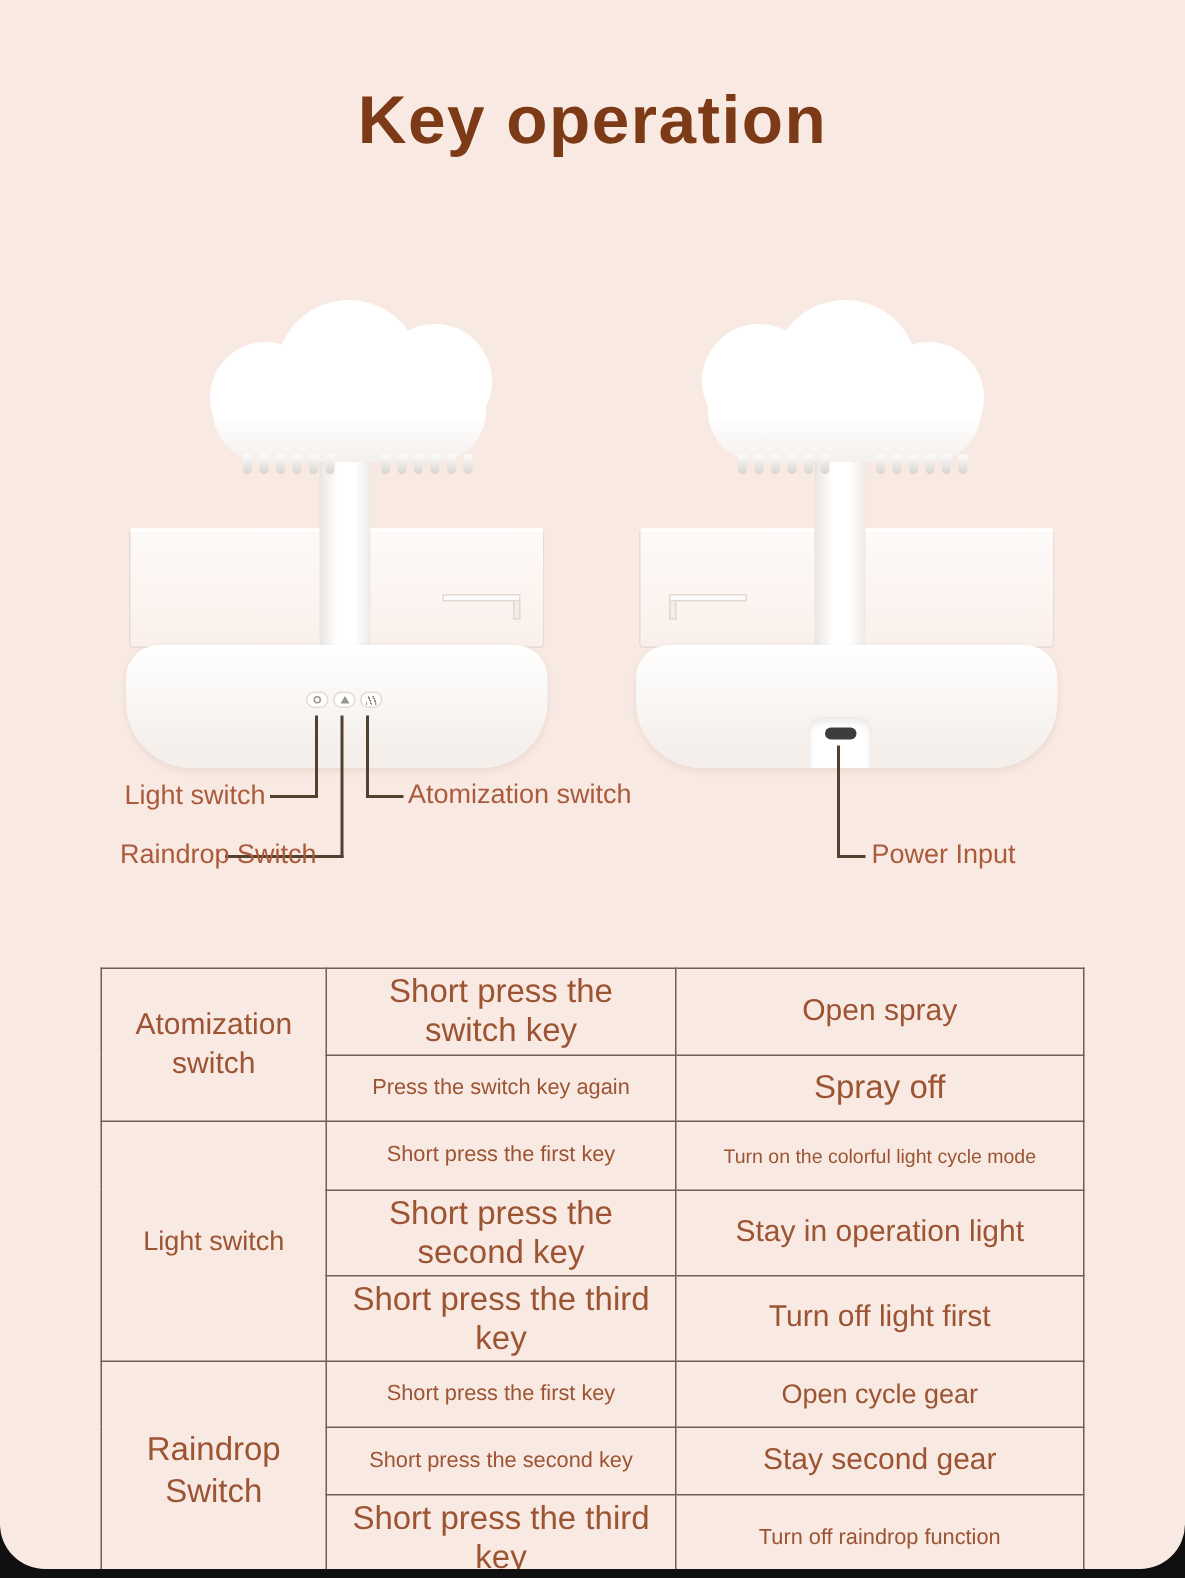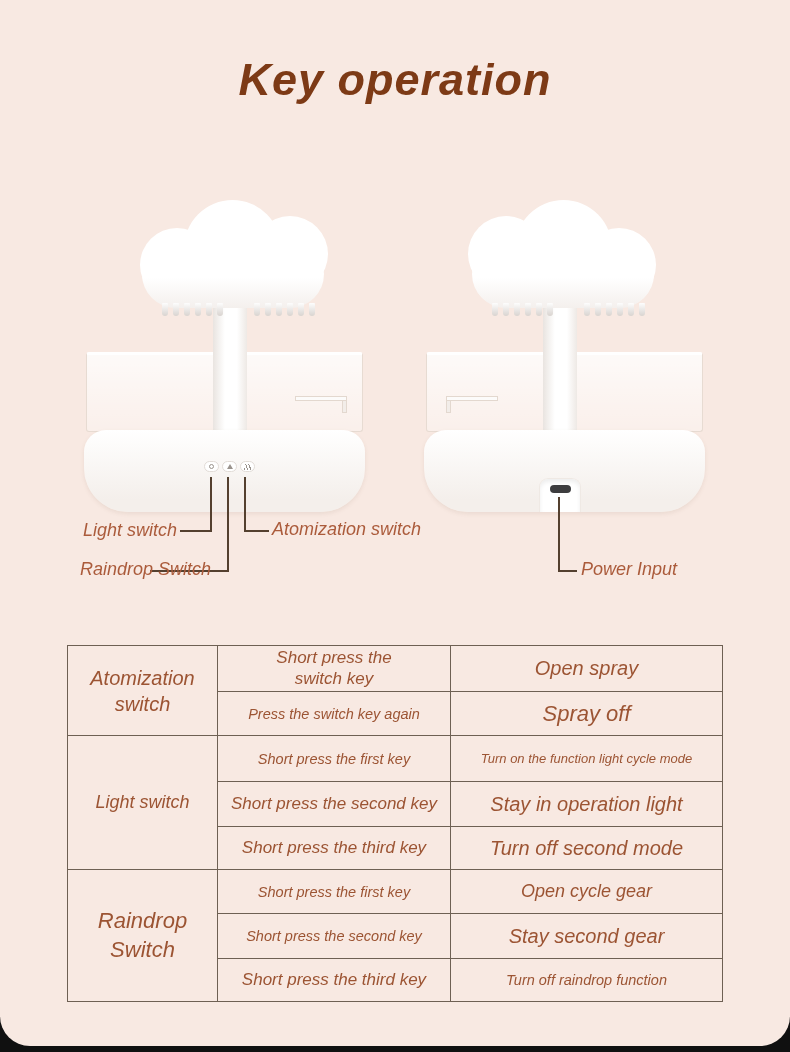--- a/index.html
+++ b/index.html
@@ -1,19 +1,19 @@
 <!DOCTYPE html>
 <html><head>
 <meta charset="utf-8">
 <style>
   * { margin:0; padding:0; box-sizing:border-box; }
   html,body { background:#101010; }
   .stage {
     position:relative; width:790px; height:1052px; margin:0 auto;
-    font-family:"Liberation Sans", sans-serif; background:#101010; overflow:hidden;font-style:italic;
+    font-family:"Liberation Sans", sans-serif; background:#101010; overflow:hidden;
   }
   .panel {
     position:absolute; left:0; top:0; width:790px; height:1046px;
     background:#f8e9e2; border-radius:0 0 30px 30px; overflow:hidden;
   }
   .title {
     position:absolute; top:54px; left:0; width:100%; text-align:center;
     font-size:45px; font-weight:700; color:#7d3a16; letter-spacing:1px;
   }
 
@@ -75,21 +75,21 @@
 
   
   table.ops { position:absolute; left:67px; top:645px; width:655px;
     border-collapse:collapse; table-layout:fixed; }
   table.ops td { border:1px solid #6e6053; text-align:center; vertical-align:middle;
     color:#9c5433; padding:2px 4px; }
   td.gname { text-align:left; padding-left:20px; color:#7c3d1e; line-height:1.3; }
   col.c1 { width:150px; } col.c2 { width:233px; } col.c3 { width:272px; }
   tr.h46 { height:46px; } tr.h44 { height:44px; } tr.h45 { height:45px; } tr.h43 { height:43px; }
   .fs13{font-size:13px;} .fs14{font-size:14.5px;} .fs16{font-size:20px;}
-  .fs17{font-size:17px;} .fs18{font-size:18px;} .fs19{font-size:22px;} .fs20{font-size:20px;}
+  .fs17{font-size:22px;} .fs18{font-size:18px;} .fs19{font-size:22px;} .fs20{font-size:20px;}
   .wrap2 { display:inline-block; width:150px; line-height:1.2; }
 
   .bottom-bar { position:absolute; left:0; bottom:0; width:790px; height:6px; background:#101010; }
 </style>
 </head>
 <body>
 
 <div class="stage">
   <div class="panel">
 
@@ -197,29 +197,29 @@
         <td><span class="fs17 wrap2">Short press the switch key</span></td>
         <td class="fs16">Open spray</td>
       </tr>
       <tr class="h44">
         <td class="fs14">Press the switch key again</td>
         <td class="fs19">Spray off</td>
       </tr>
       <tr class="h46">
         <td class="gname fs18" rowspan="3">Light switch</td>
         <td class="fs14">Short press the first key</td>
-        <td class="fs13">Turn on the function light cycle mode</td>
+        <td class="fs13">Turn on the colorful light cycle mode</td>
       </tr>
       <tr class="h45">
         <td class="fs17">Short press the second key</td>
         <td class="fs16">Stay in operation light</td>
       </tr>
       <tr class="h43">
         <td class="fs17">Short press the third key</td>
-        <td class="fs16">Turn off second mode</td>
+        <td class="fs16">Turn off light first</td>
       </tr>
       <tr class="h44">
         <td class="gname fs19" rowspan="3">Raindrop Switch</td>
         <td class="fs14">Short press the first key</td>
         <td class="fs18">Open cycle gear</td>
       </tr>
       <tr class="h45">
         <td class="fs14">Short press the second key</td>
         <td class="fs16">Stay second gear</td>
       </tr>

